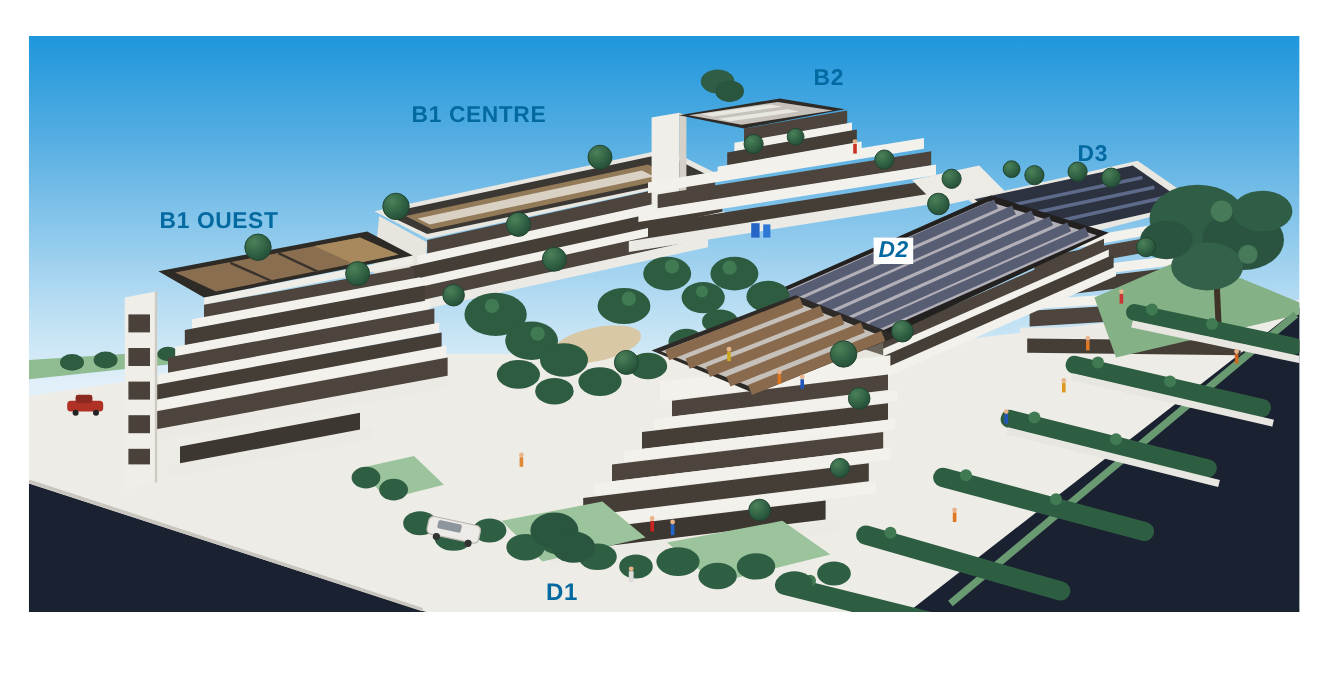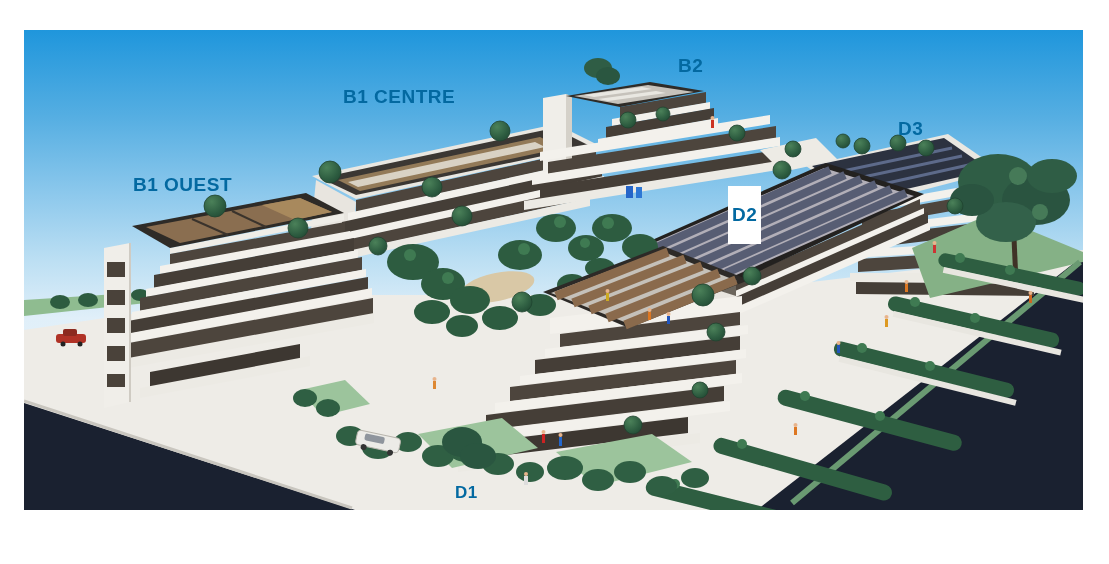--- a/index.html
+++ b/index.html
@@ -11,22 +11,22 @@
   .bldg-label{
     position:absolute;z-index:5;
     font-family:"Liberation Sans",sans-serif;
     font-weight:700;font-size:19px;letter-spacing:.5px;
     color:#0369a1;white-space:nowrap;
   }
   .label-b1-ouest {left:133px;top:174px;}
   .label-b1-centre{left:343px;top:86px;}
   .label-b2       {left:678px;top:55px;}
   .label-d3       {left:898px;top:118px;text-align:right;}
-  .label-d2       {left:728px;top:186px;background:#ffffff;padding:18px 4px;}
-  .label-d1       {left:455px;top:483px;font-size:17px;}
+  .label-d2       {left:728px;top:198px;background:#ffffff;padding:0 4px;font-style:italic;}
+  .label-d1       {left:455px;top:483px;font-size:20px;}
 </style>
 </head>
 <body>
 
 <div class="stage">
 
   <svg class="scene-svg" viewBox="0 0 1109 564" aria-hidden="true">
     <defs>
       <linearGradient id="sky" x1="0" y1="0" x2="0" y2="1">
         <stop offset="0" stop-color="#1f96dc"></stop>

